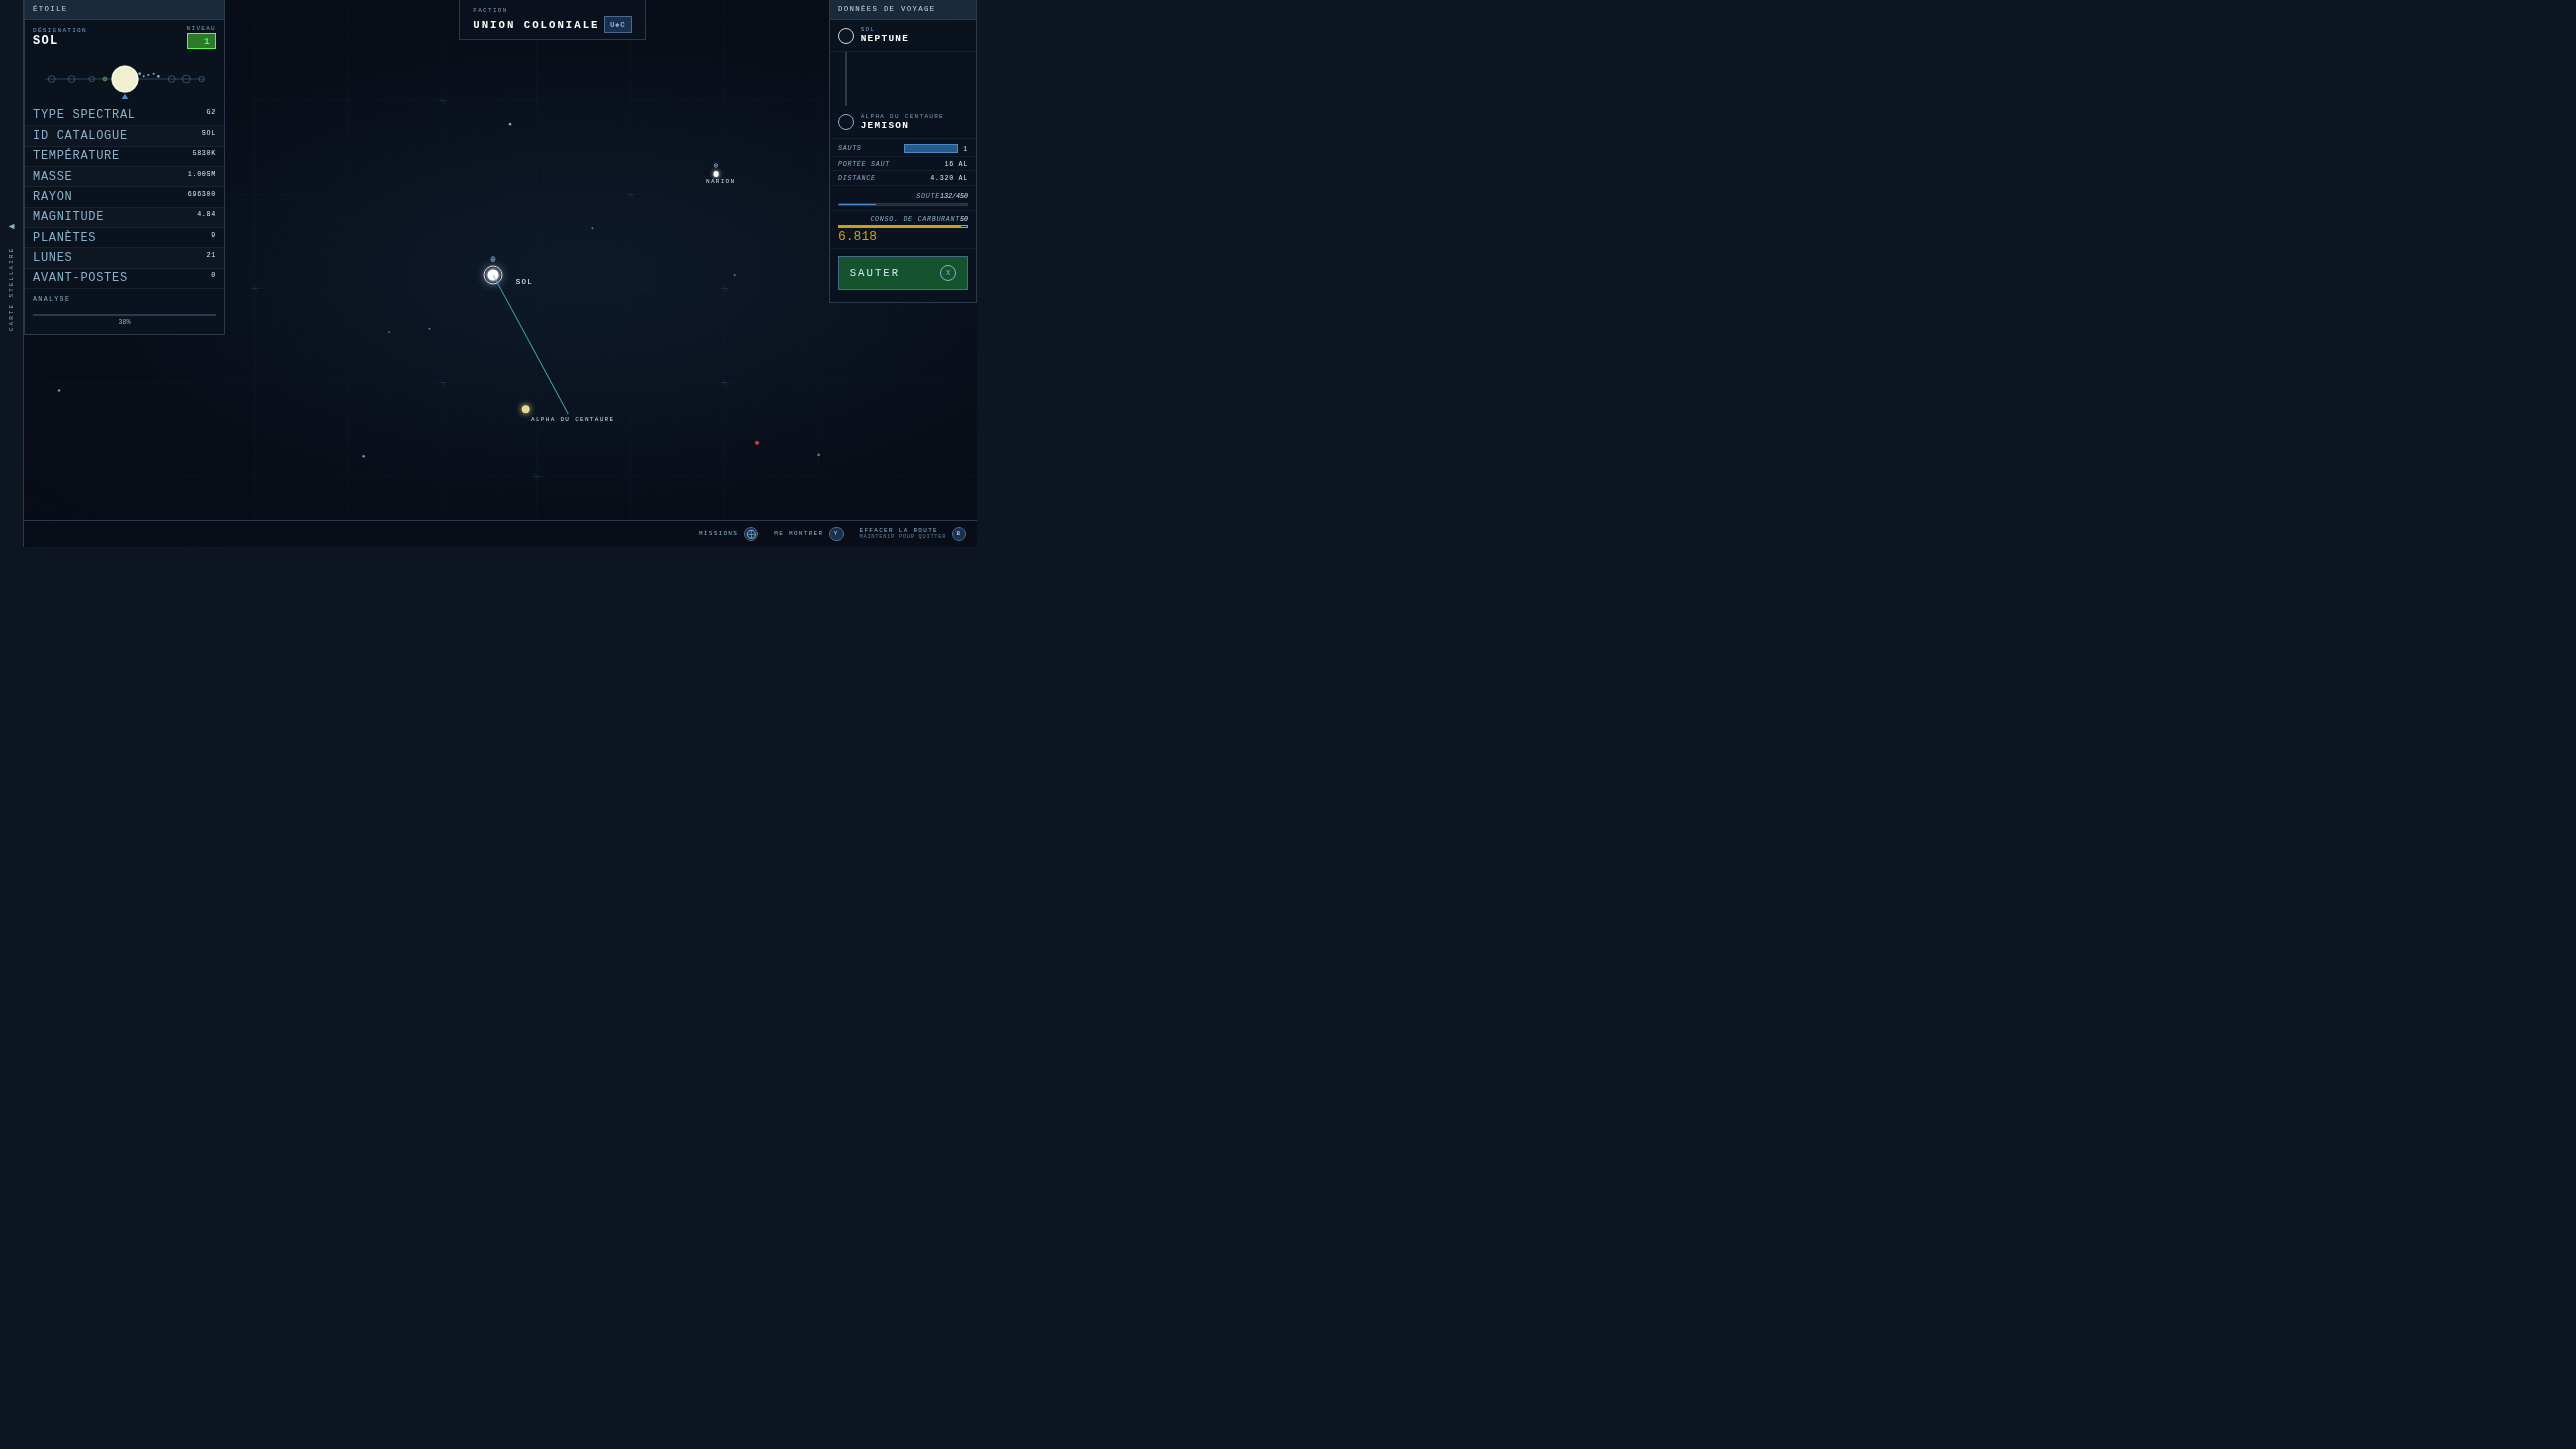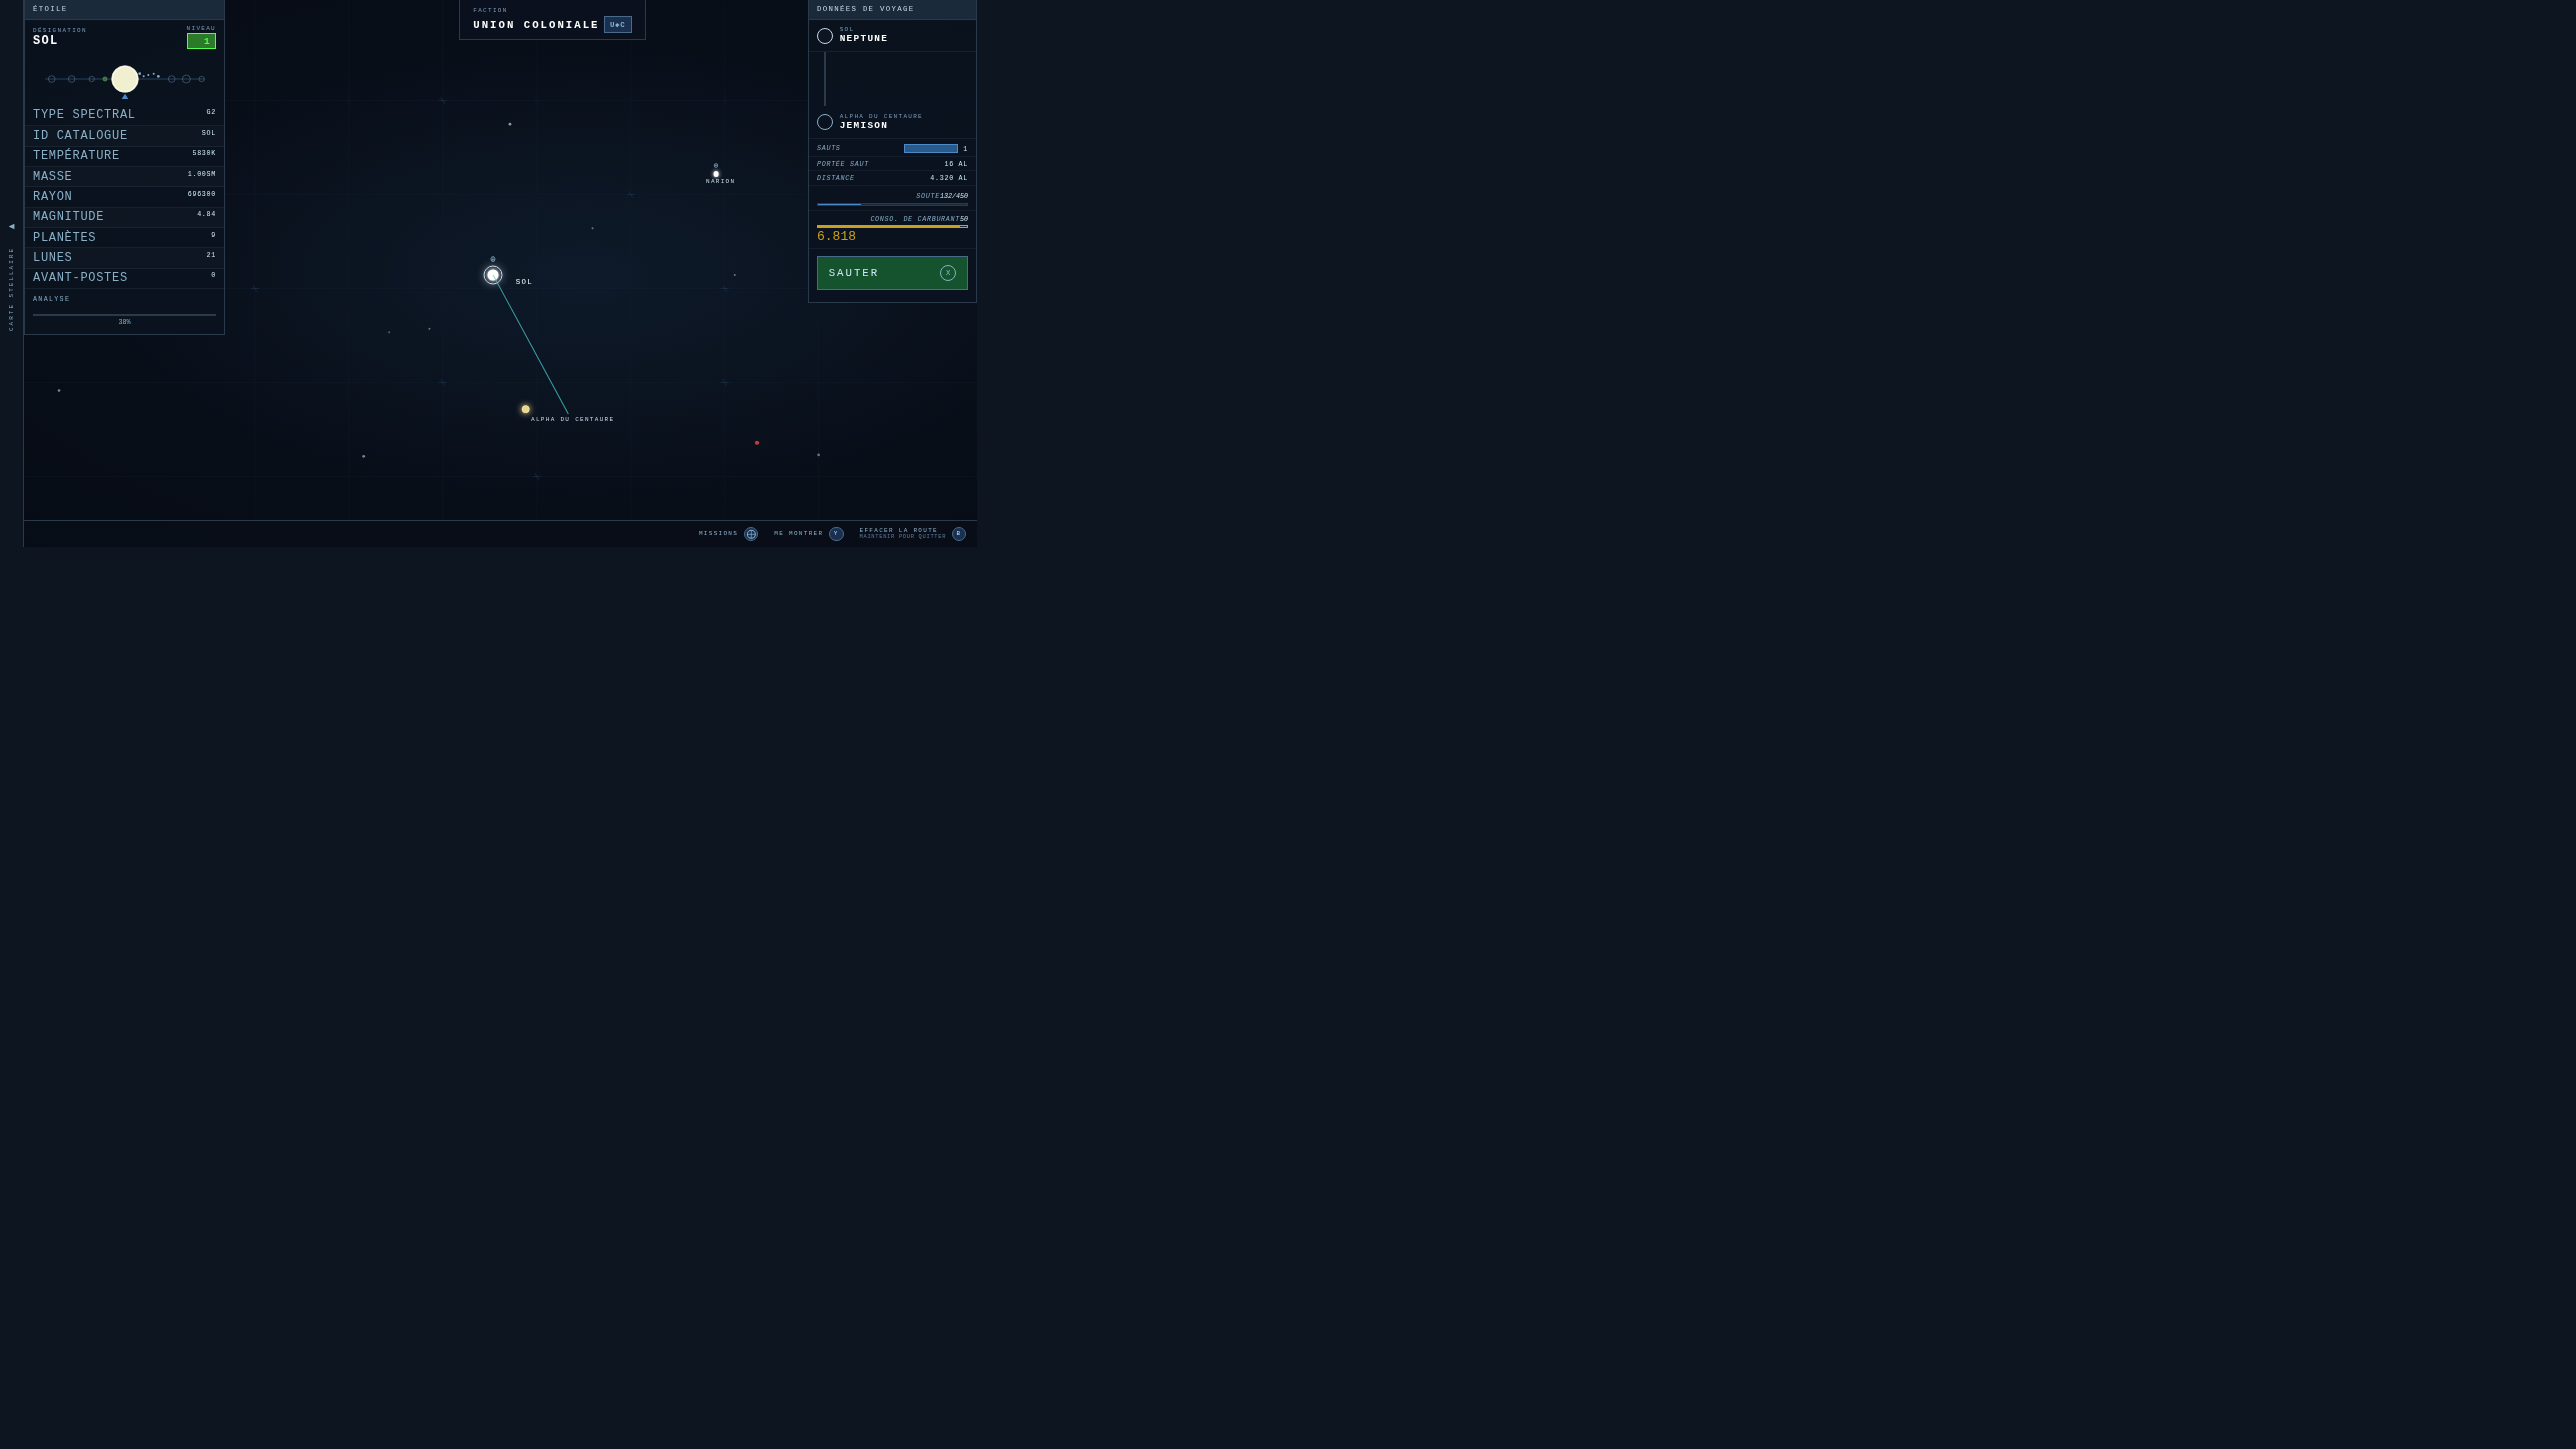--- a/index.html
+++ b/index.html
@@ -202,21 +202,21 @@
       font-size: 7.4px;
       color: #8ab0c8;
       letter-spacing: 0.7px;
     }
 
     
     .voyage-panel {
       position: absolute;
       right: 0;
       top: 0;
-      width: 169px;
+      width: 148px;
       background: rgba(10, 18, 30, 0.92);
       border: 0.7px solid #2a3a4a;
       border-top: none;
       z-index: 10;
       padding-bottom: 5.4px;
     }
     .voyage-header {
       background: #1a2a3a;
       padding: 5.4px 8px;
       font-size: 7.4px;

